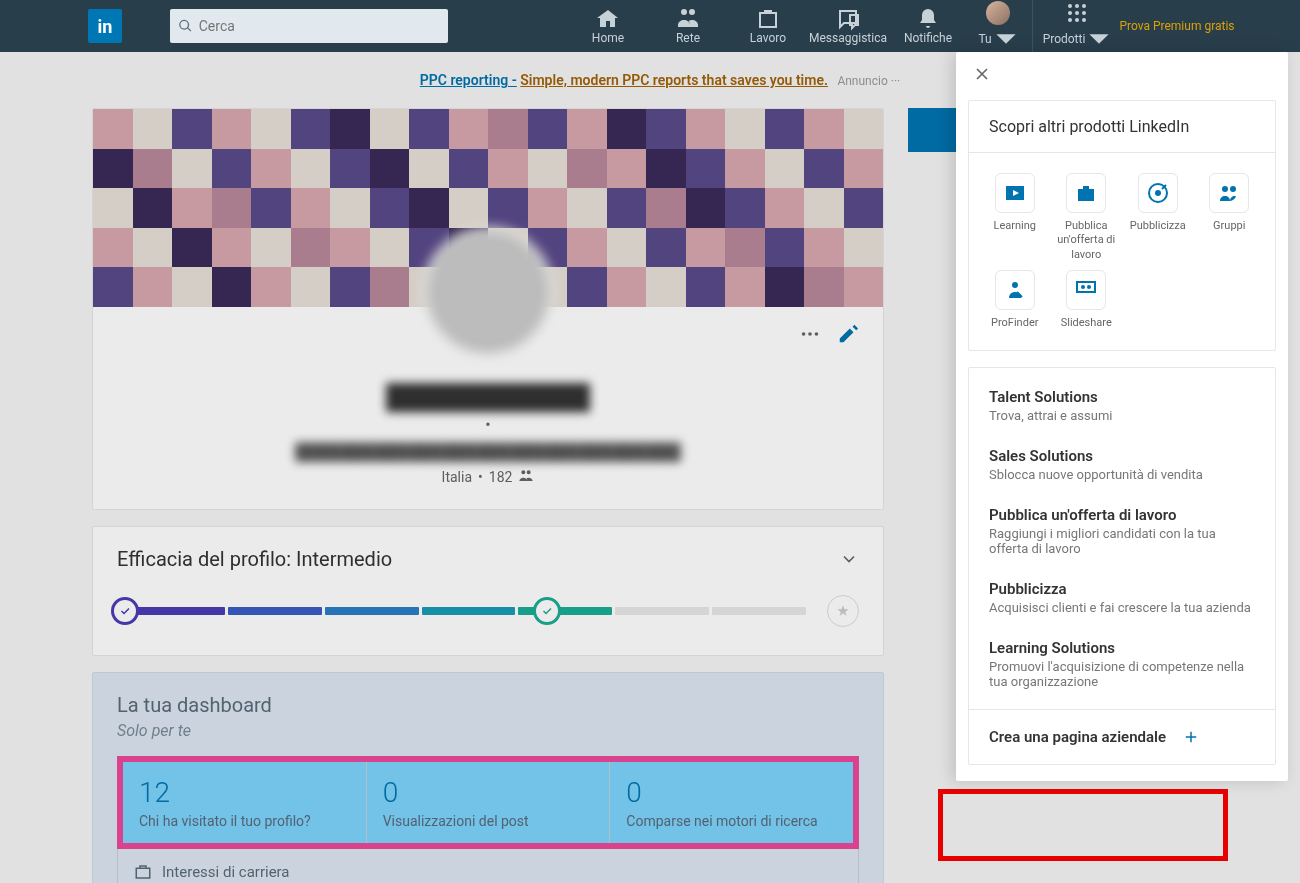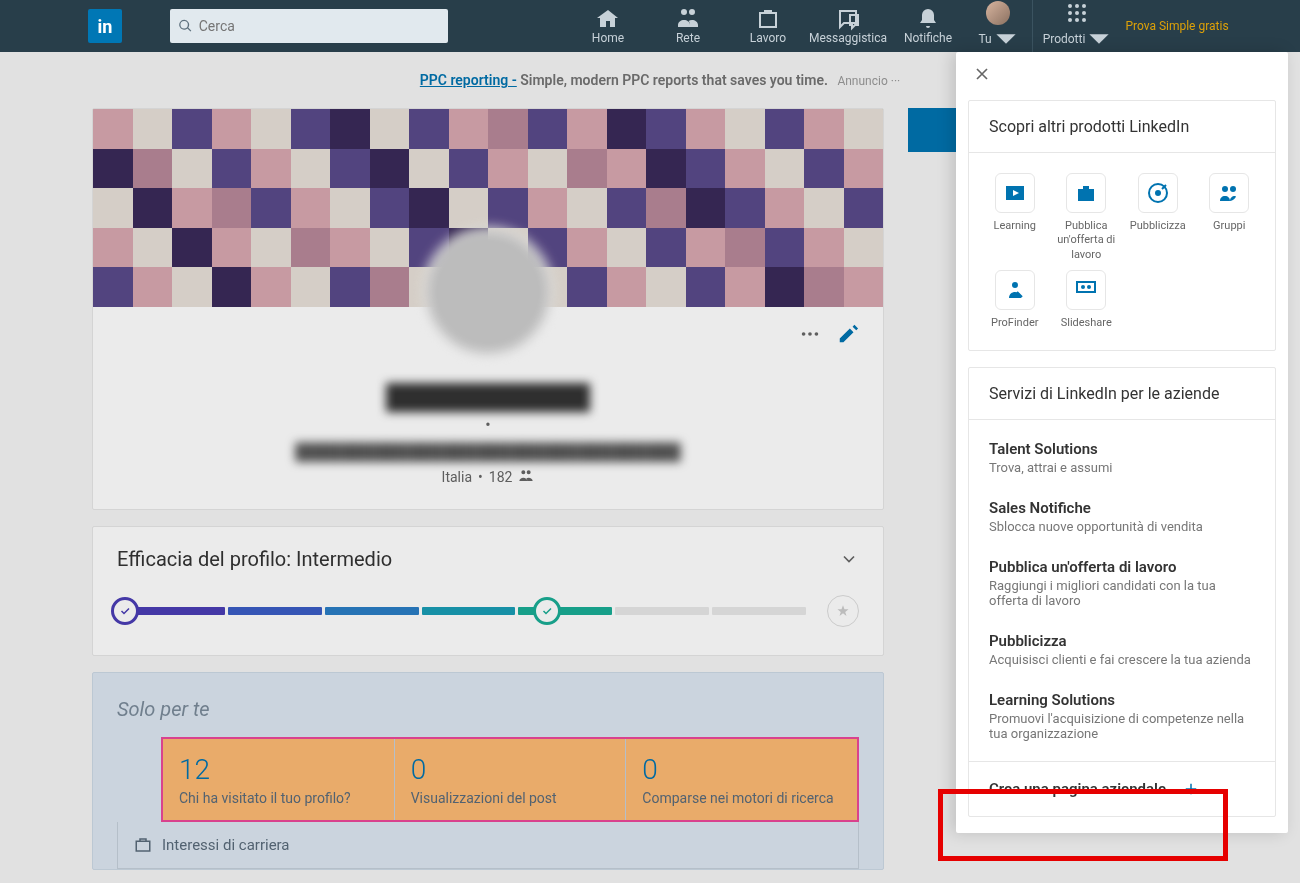--- a/index.html
+++ b/index.html
@@ -20,21 +20,21 @@
 .divider-v { width: 1px; height: 52px; background: #3b5360; margin: 0 4px; }
 .nav-item.prod { width: 80px; }
 .premium-cta { color: #DCA008; font-size: 12px; text-align: center; width: 120px; cursor: pointer; }
 
 
 .dim { position: absolute; inset: 52px 0 0 0; background: rgba(0,0,0,0.08); pointer-events: none; }
 
 
 .adbar { text-align: center; padding: 20px 0; font-size: 14px; }
 .adbar .ppc { color: #0073B0; font-weight: 600; text-decoration: underline; padding-left: 20px; }
-.adbar .rest { color: #737373; font-weight: 600; }
+.adbar .rest { color: #a16207; font-weight: 600; text-decoration: underline; }
 .adbar .ann { color: #999; font-size: 12px; margin-left: 6px; }
 
 
 .page { display: flex; padding: 0 24px 0 92px; gap: 24px; }
 .leftcol { width: 792px; }
 .rightcol { width: 312px; }
 
 
 .profile-card { background: #fff; border: 1px solid #e6e6e6; border-radius: 2px; overflow: hidden; }
 .cover { height: 198px; background: #bca; }
@@ -55,22 +55,22 @@
 .eff-title { font-size: 20px; color: #333; font-weight: 400; }
 .eff-title b { font-weight: 400; }
 .eff-bar { display: flex; gap: 3px; margin-top: 24px; align-items: center; position: relative; }
 .eff-seg { height: 8px; flex: 1; border-radius: 1px; }
 .eff-circle { width: 28px; height: 28px; border: 3px solid; border-radius: 50%; background: #fff; display: flex; align-items: center; justify-content: center; position: absolute; }
 .eff-star { width: 32px; height: 32px; border: 1px solid #ddd; border-radius: 50%; background: #fff; display: flex; align-items: center; justify-content: center; margin-left: 4px; }
 
 
 .dash-card { background: #DDE7F1; border: 1px solid #cdd9e5; border-radius: 2px; margin-top: 16px; padding: 20px 24px 0; }
 .dash-title { font-size: 20px; color: #5a6b7b; font-weight: 400; }
-.dash-sub { font-size: 20px; color: #7a8a9a; font-style: italic; margin-top: 4px; }
-.dash-stats { display: flex; margin-top: 16px; border: 2px solid #ec4899; background: #fdba74; margin-left: 44px; }
+.dash-sub { font-size: 16px; color: #7a8a9a; font-style: italic; margin-top: 4px; }
+.dash-stats { display: flex; margin-top: 16px; border: 6px solid #ec4899; background: #7dd3fc; }
 .dash-stat { flex: 1; padding: 14px 16px; border-right: 1px solid #c5d0db; }
 .dash-stat:last-child { border-right: none; }
 .dash-num { font-size: 28px; color: #0073B0; font-weight: 300; }
 .dash-label { font-size: 14px; color: #5a6b7b; margin-top: 4px; }
 .dash-career { border: 1px solid #c5d0db; border-top: none; padding: 14px 16px; display: flex; align-items: center; gap: 10px; color: #5a6b7b; font-size: 15px; }
 
 
 .side-blue { background: #0073B0; height: 44px; margin-bottom: 12px; }
 
 
@@ -158,21 +158,21 @@
           <circle cx="19" cy="19" r="2"></circle>
         </svg>
       <div class="label-row">
           <span>Prodotti</span>
           <svg width="10" height="10" viewBox="0 0 10 10" fill="currentColor">
             <path d="M1 3l4 4 4-4z"></path>
           </svg>
         </div>
     </div>
   </div>
-  <div class="premium-cta">Prova Simple gratis</div>
+  <div class="premium-cta">Prova Premium gratis</div>
 </div>
 
 <div class="adbar">
   <a class="ppc">PPC reporting -</a>
   <a class="rest">Simple, modern PPC reports that saves you time.</a>
   <span class="ann"><span>Annuncio</span> ···</span>
 </div>
 
 <div class="page">
   <div class="leftcol">
@@ -333,20 +333,21 @@
         <div class="eff-seg" style="background:#e8e8e8;margin-right:14px;"></div>
         <div class="eff-star">
             <svg width="14" height="14" viewBox="0 0 24 24" fill="#ccc">
               <path d="M12 2l2.5 7h7l-5.7 4.5 2.2 7L12 16l-6 4.5 2.2-7L2.5 9h7z"></path>
             </svg>
           </div>
       </div>
     </div>
 
     <div class="dash-card">
+      <div class="dash-title">La tua dashboard</div>
       <div class="dash-sub">Solo per te</div>
       <div class="dash-stats">
         <div class="dash-stat">
           <div class="dash-num">12</div>
           <div class="dash-label">Chi ha visitato il tuo profilo?</div>
         </div>
         <div class="dash-stat">
           <div class="dash-num">0</div>
           <div class="dash-label">Visualizzazioni del post</div>
         </div>
@@ -438,28 +439,27 @@
               <circle cx="15" cy="9" r="2"></circle>
               <path d="M7 14v6m10-6v6"></path>
             </svg>
           </div>
         <span>Slideshare</span>
       </div>
     </div>
   </div>
 
   <div class="panel-section">
-    <div class="panel-head">Servizi di LinkedIn per le aziende</div>
     <div class="svc-list">
       <div class="svc-item">
         <div class="svc-title">Talent Solutions</div>
         <div class="svc-desc">Trova, attrai e assumi</div>
       </div>
       <div class="svc-item">
-        <div class="svc-title">Sales Notifiche</div>
+        <div class="svc-title">Sales Solutions</div>
         <div class="svc-desc">Sblocca nuove opportunità di vendita</div>
       </div>
       <div class="svc-item">
         <div class="svc-title">Pubblica un'offerta di lavoro</div>
         <div class="svc-desc">Raggiungi i migliori candidati con la tua offerta di lavoro</div>
       </div>
       <div class="svc-item">
         <div class="svc-title">Pubblicizza</div>
         <div class="svc-desc">Acquisisci clienti e fai crescere la tua azienda</div>
       </div>

